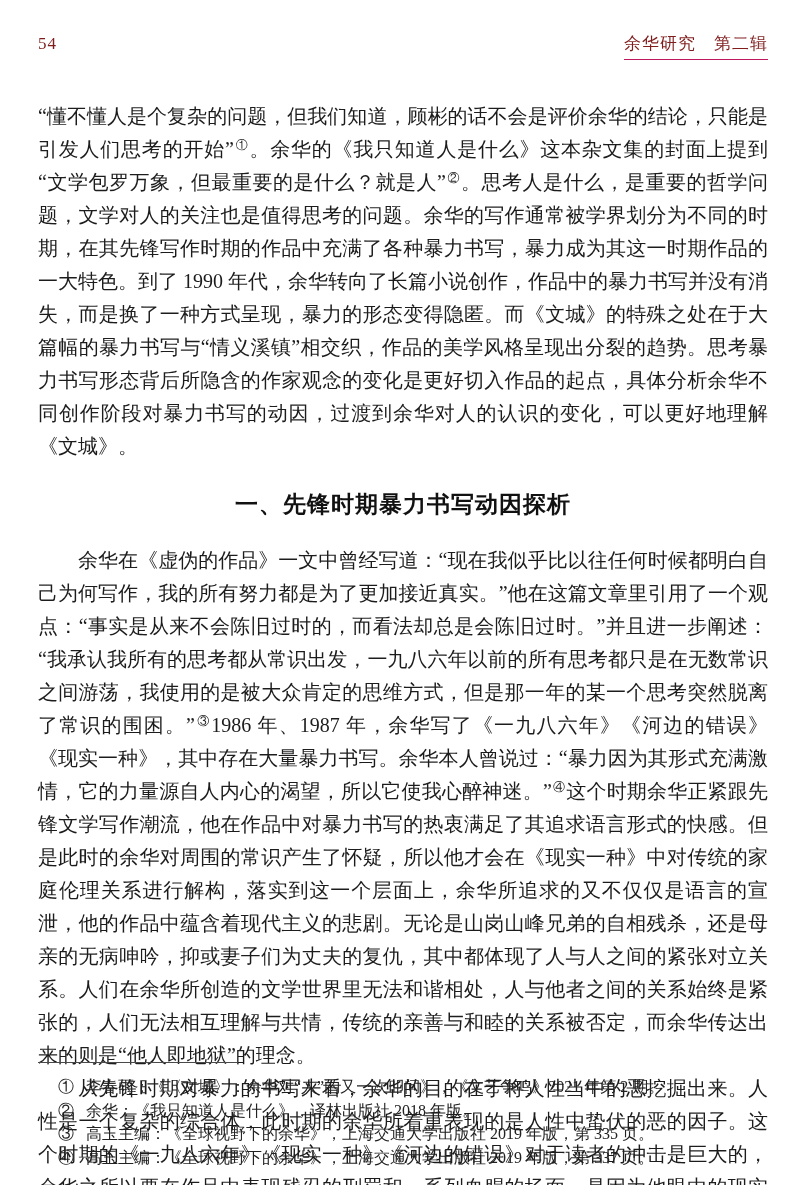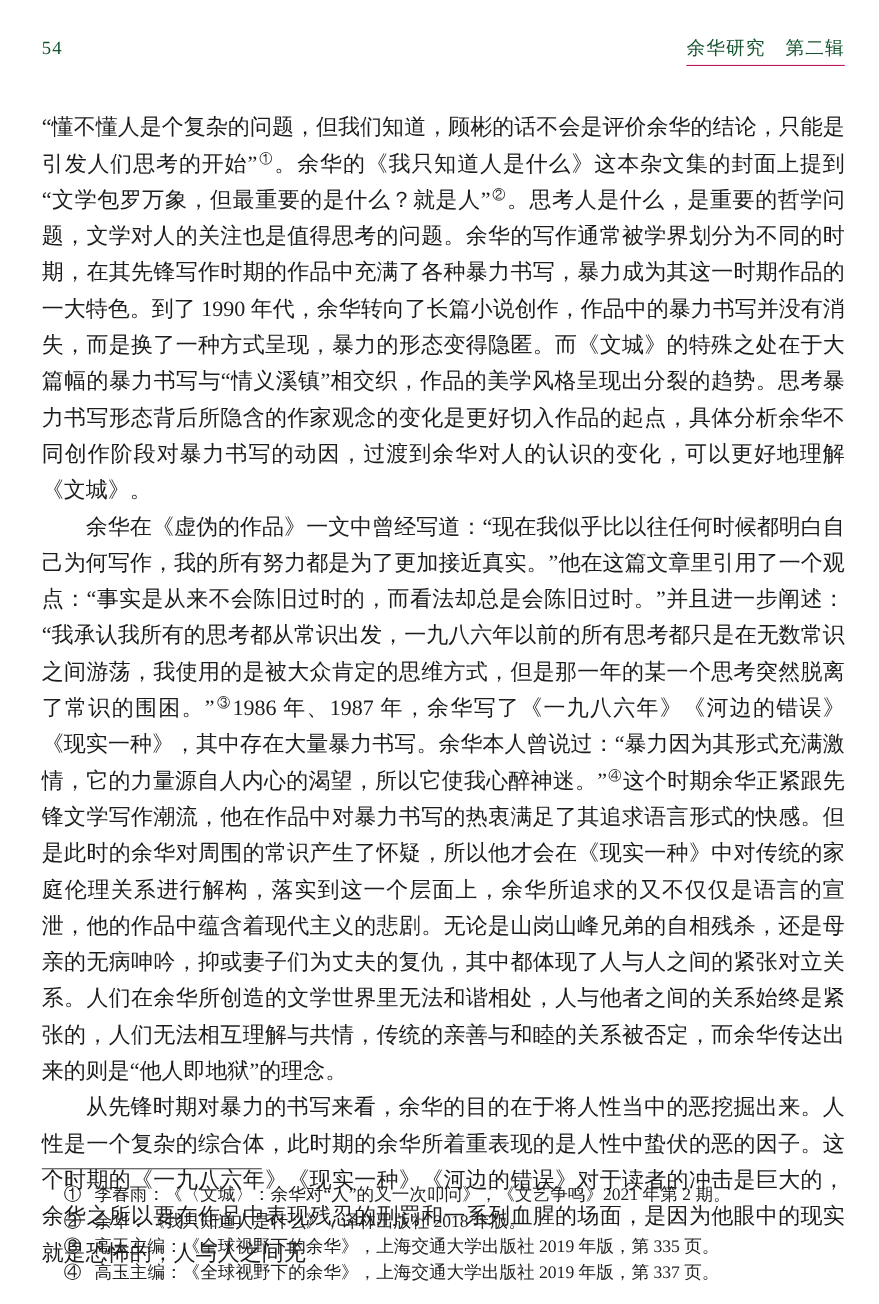--- a/index.html
+++ b/index.html
@@ -13,21 +13,21 @@
     color: #1c1c1c;
     font-family: "Liberation Serif", "DejaVu Serif", serif;
     overflow: hidden;
   }
   .running-head {
     display: flex;
     justify-content: space-between;
     align-items: flex-start;
     font-size: 17px;
     line-height: 20px;
-    color: #14532d;
+    color: #7f1d1d;
   }
   .folio { letter-spacing: 1px; }
   .head-right {
     border-bottom: 1px solid #be185d;
     padding-bottom: 5px;
     letter-spacing: 1px;
   }
   .content {
     margin-top: 40px;
     font-size: 20px;
@@ -84,20 +84,21 @@
 <div class="page">
 
   <div class="running-head">
     <span class="folio">54</span>
     <span class="head-right">余华研究　第二辑</span>
   </div>
 
   <div class="content">
     <p class="body-para">“懂不懂人是个复杂的问题，但我们知道，顾彬的话不会是评价余华的结论，只能是引发人们思考的开始”<sup class="fnref">①</sup>。余华的《我只知道人是什么》这本杂文集的封面上提到“文学包罗万象，但最重要的是什么？就是人”<sup class="fnref">②</sup>。思考人是什么，是重要的哲学问题，文学对人的关注也是值得思考的问题。余华的写作通常被学界划分为不同的时期，在其先锋写作时期的作品中充满了各种暴力书写，暴力成为其这一时期作品的一大特色。到了 1990 年代，余华转向了长篇小说创作，作品中的暴力书写并没有消失，而是换了一种方式呈现，暴力的形态变得隐匿。而《文城》的特殊之处在于大篇幅的暴力书写与“情义溪镇”相交织，作品的美学风格呈现出分裂的趋势。思考暴力书写形态背后所隐含的作家观念的变化是更好切入作品的起点，具体分析余华不同创作阶段对暴力书写的动因，过渡到余华对人的认识的变化，可以更好地理解《文城》。</p>
 
+    <h2 class="section-heading">一、先锋时期暴力书写动因探析</h2>
 
     <p class="body-para indent">余华在《虚伪的作品》一文中曾经写道：“现在我似乎比以往任何时候都明白自己为何写作，我的所有努力都是为了更加接近真实。”他在这篇文章里引用了一个观点：“事实是从来不会陈旧过时的，而看法却总是会陈旧过时。”并且进一步阐述：“我承认我所有的思考都从常识出发，一九八六年以前的所有思考都只是在无数常识之间游荡，我使用的是被大众肯定的思维方式，但是那一年的某一个思考突然脱离了常识的围困。”<sup class="fnref">③</sup>1986 年、1987 年，余华写了《一九八六年》《河边的错误》《现实一种》，其中存在大量暴力书写。余华本人曾说过：“暴力因为其形式充满激情，它的力量源自人内心的渴望，所以它使我心醉神迷。”<sup class="fnref">④</sup>这个时期余华正紧跟先锋文学写作潮流，他在作品中对暴力书写的热衷满足了其追求语言形式的快感。但是此时的余华对周围的常识产生了怀疑，所以他才会在《现实一种》中对传统的家庭伦理关系进行解构，落实到这一个层面上，余华所追求的又不仅仅是语言的宣泄，他的作品中蕴含着现代主义的悲剧。无论是山岗山峰兄弟的自相残杀，还是母亲的无病呻吟，抑或妻子们为丈夫的复仇，其中都体现了人与人之间的紧张对立关系。人们在余华所创造的文学世界里无法和谐相处，人与他者之间的关系始终是紧张的，人们无法相互理解与共情，传统的亲善与和睦的关系被否定，而余华传达出来的则是“他人即地狱”的理念。</p>
     <p class="body-para indent">从先锋时期对暴力的书写来看，余华的目的在于将人性当中的恶挖掘出来。人性是一个复杂的综合体，此时期的余华所着重表现的是人性中蛰伏的恶的因子。这个时期的《一九八六年》《现实一种》《河边的错误》对于读者的冲击是巨大的，余华之所以要在作品中表现残忍的刑罚和一系列血腥的场面，是因为他眼中的现实就是恐怖的，人与人之间无</p>
   </div>
 
   <div class="footnotes">
     <div class="footnote-rule"></div>
     <div>
 
         <div class="footnote-item">

